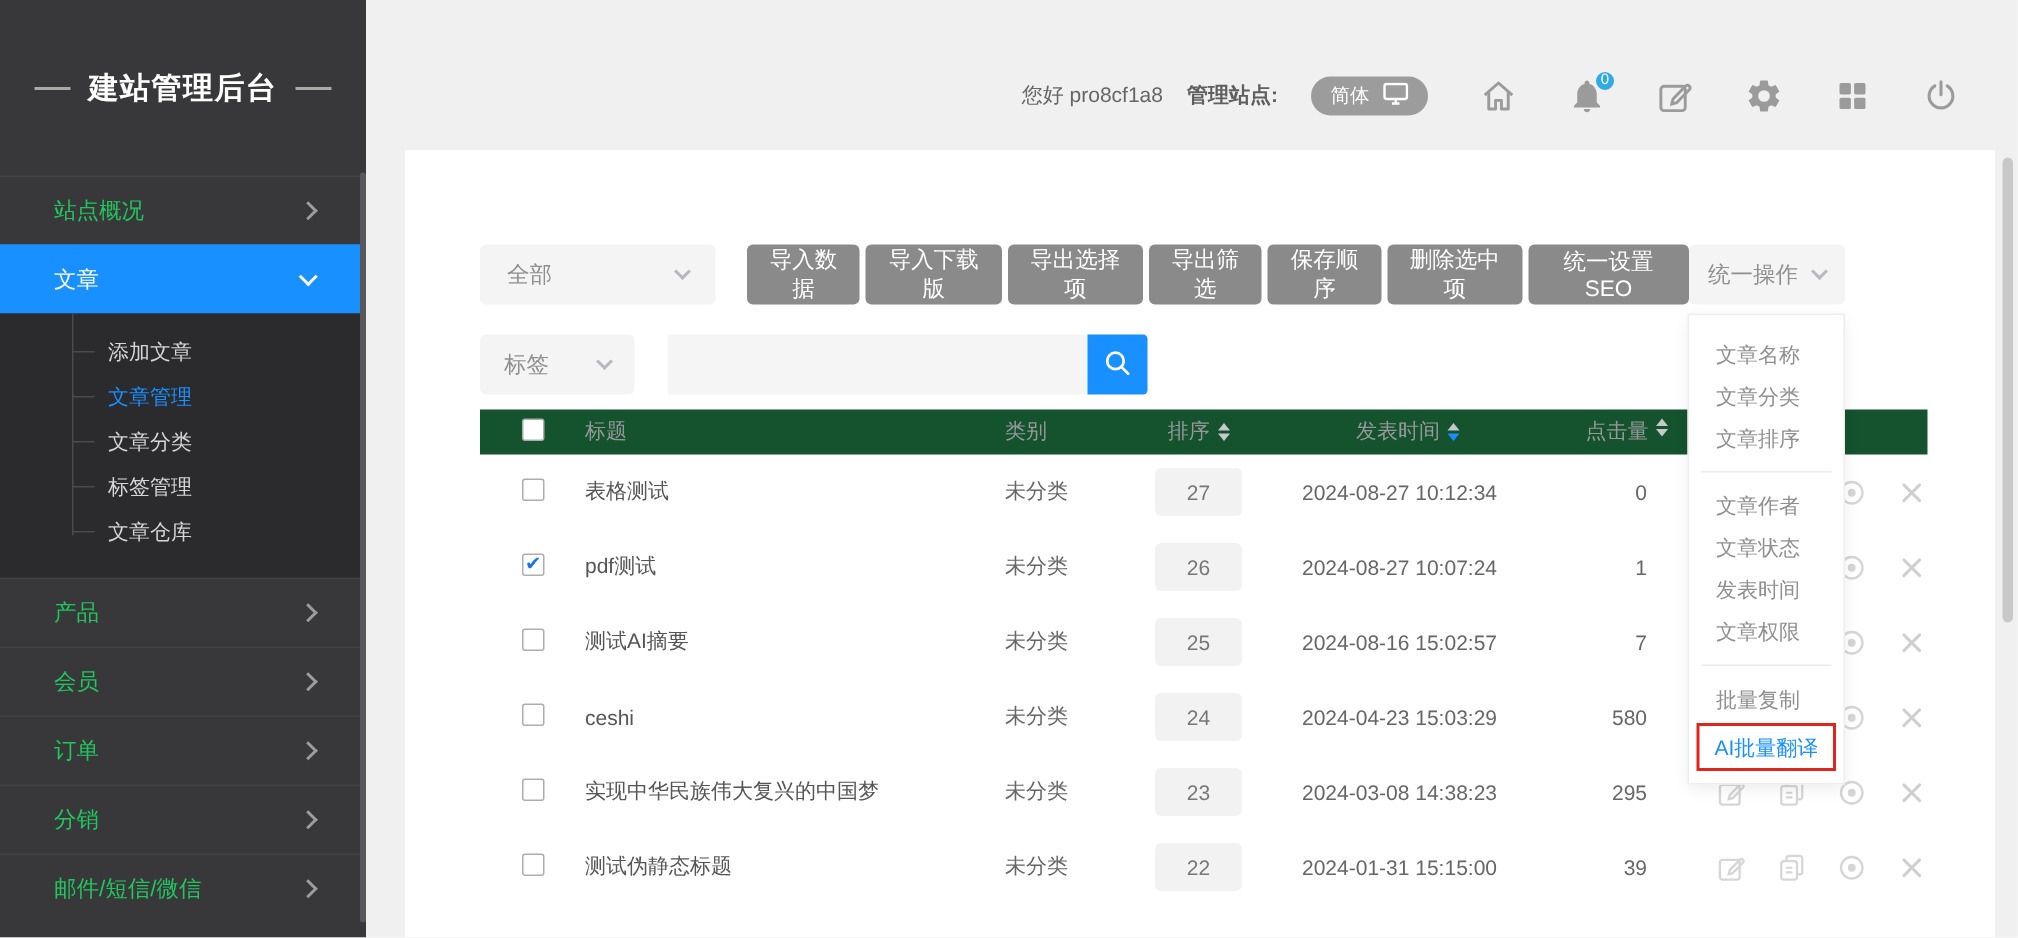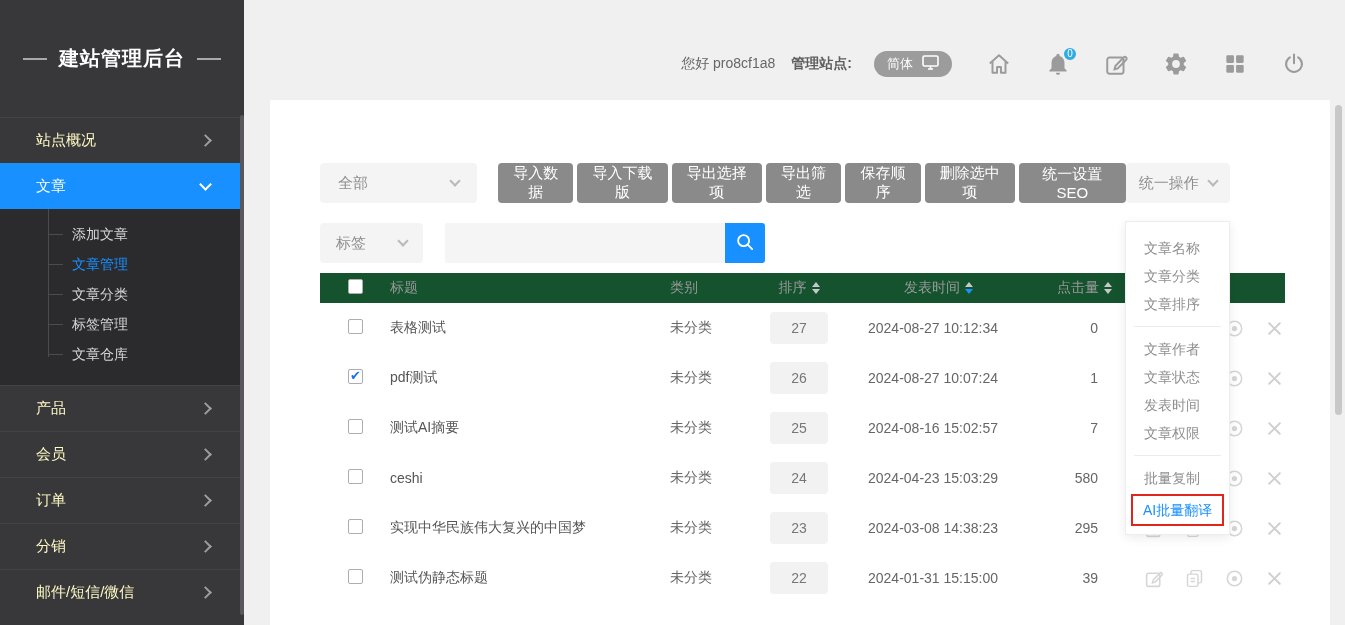--- a/index.html
+++ b/index.html
@@ -4,21 +4,21 @@
 <style>
   * { margin:0; padding:0; box-sizing:border-box; }
   html,body { width:1345px; height:625px; overflow:hidden; }
   body { font-family:"Liberation Sans","DejaVu Sans",sans-serif; background:#f0f0f1; }
   .app { display:flex; width:1345px; height:625px; }
 
   
   .sidebar { position:relative; width:244px; flex:0 0 244px; background:#38383b; color:#ccc; overflow:hidden; }
   .logo { height:117px; display:flex; align-items:center; justify-content:center; gap:12px; color:#fff; font-size:20px; font-weight:bold; letter-spacing:1px; }
   .logo .dash { width:24px; height:2px; background:#a9a9a9; display:inline-block; }
-  .nav-item { height:46px; display:flex; align-items:center; justify-content:space-between; padding:0 34px 0 36px; font-size:15px; color:#fef9c3; border-top:1px solid #434347; cursor:pointer; }
+  .nav-item { height:46px; display:flex; align-items:center; justify-content:space-between; padding:0 34px 0 36px; font-size:15px; color:#22c55e; border-top:1px solid #434347; cursor:pointer; }
   .nav-item.active { background:#1890ff; color:#fff; border-top-color:#1890ff;text-align:center; }
   .chev { width:9px; height:9px; border-right:2px solid #9d9da0; border-bottom:2px solid #9d9da0; display:inline-block; }
   .chev.right { transform:rotate(-45deg); }
   .chev.down  { transform:rotate(45deg); margin-top:-4px; }
   .nav-item.active .chev { border-color:#fff; }
   .submenu { position:relative; background:#2b2b2e; padding:10px 0 16px; }
   .submenu .vline { position:absolute; left:48px; top:0; width:1px; height:148px; background:#4b4b4e; }
   .subitem { position:relative; height:30px; line-height:30px; padding-left:72px; font-size:14px; color:#d6d6d6; cursor:pointer; }
   .subitem::before { content:""; position:absolute; left:48px; top:50%; width:15px; height:1px; background:#4b4b4e; }
   .subitem.active { color:#1890ff; }
@@ -62,33 +62,33 @@
   .cb { width:15px; height:15px; background:#fff; border:1px solid #adadad; border-radius:2px; position:relative; cursor:pointer; display:inline-block; }
   .cb.checked::after { content:"\2714"; position:absolute; left:1px; top:-2px; color:#1a73e8; font-size:13px; }
   .h-title, .cell-title { padding-left:26px; }
   .cell-title { color:#555; }
   .h-cat, .cell-cat { padding-left:26px; }
   .h-order { display:flex; align-items:center; justify-content:center; gap:5px; }
   .cell-order { display:flex; justify-content:center; }
   .order-box { width:58px; height:32px; background:#f2f2f3; border-radius:4px; color:#777; display:flex; align-items:center; justify-content:center; font-size:14px; cursor:text; }
   .h-date { display:flex; align-items:center; gap:5px; padding-left:50px; }
   .cell-date { padding-left:14px; }
-  .h-clicks { display:flex; align-items:center; justify-content:flex-end; gap:5px; padding-right:26px; }
+  .h-clicks { display:flex; align-items:flex-start; justify-content:flex-end; gap:5px; padding-right:26px; }
   .cell-clicks { text-align:right; padding-right:40px; }
   .cell-actions { display:flex; align-items:center; gap:19px; padding-left:6px; }
   .aico { width:21px; height:21px; cursor:pointer; }
   .aico svg { width:21px; height:21px; }
   .sort { display:inline-flex; flex-direction:column; align-items:center; cursor:pointer; }
   .sort i { display:block; width:0; height:0; border-left:4px solid transparent; border-right:4px solid transparent; }
   .sort .up { border-bottom:5px solid #c6c8ca; margin-bottom:2px; }
   .sort .dn { border-top:5px solid #c6c8ca; }
   .sort .dn.active { border-top-color:#1890ff; }
 
   
-  .menu-panel { position:absolute; left:881px; top:221px; width:105px; background:#fff; border:1px solid #ededee; box-shadow:0 3px 10px rgba(0,0,0,.08); padding:12px 0 8px; z-index:10; }
+  .menu-panel { position:absolute; left:881px; top:209px; width:105px; background:#fff; border:1px solid #ededee; box-shadow:0 3px 10px rgba(0,0,0,.08); padding:12px 0 8px; z-index:10; }
   .mitem { font-size:14px; color:#8f8f8f; line-height:24px; padding:2px 18px; cursor:pointer; white-space:nowrap; }
   .mdiv { height:1px; background:#ececec; margin:8px 8px; }
   .mitem.hl { color:#1890ff; border:2px solid #e0251b; margin:2px 5px 0; padding:2px 10px; }
 
   .page-scroll { position:absolute; right:3px; top:105px; width:7px; height:310px; background:#c8c8c8; border-radius:4px; cursor:grab; }
 </style>
 </head>
 <body>
 
 <div class="app">

